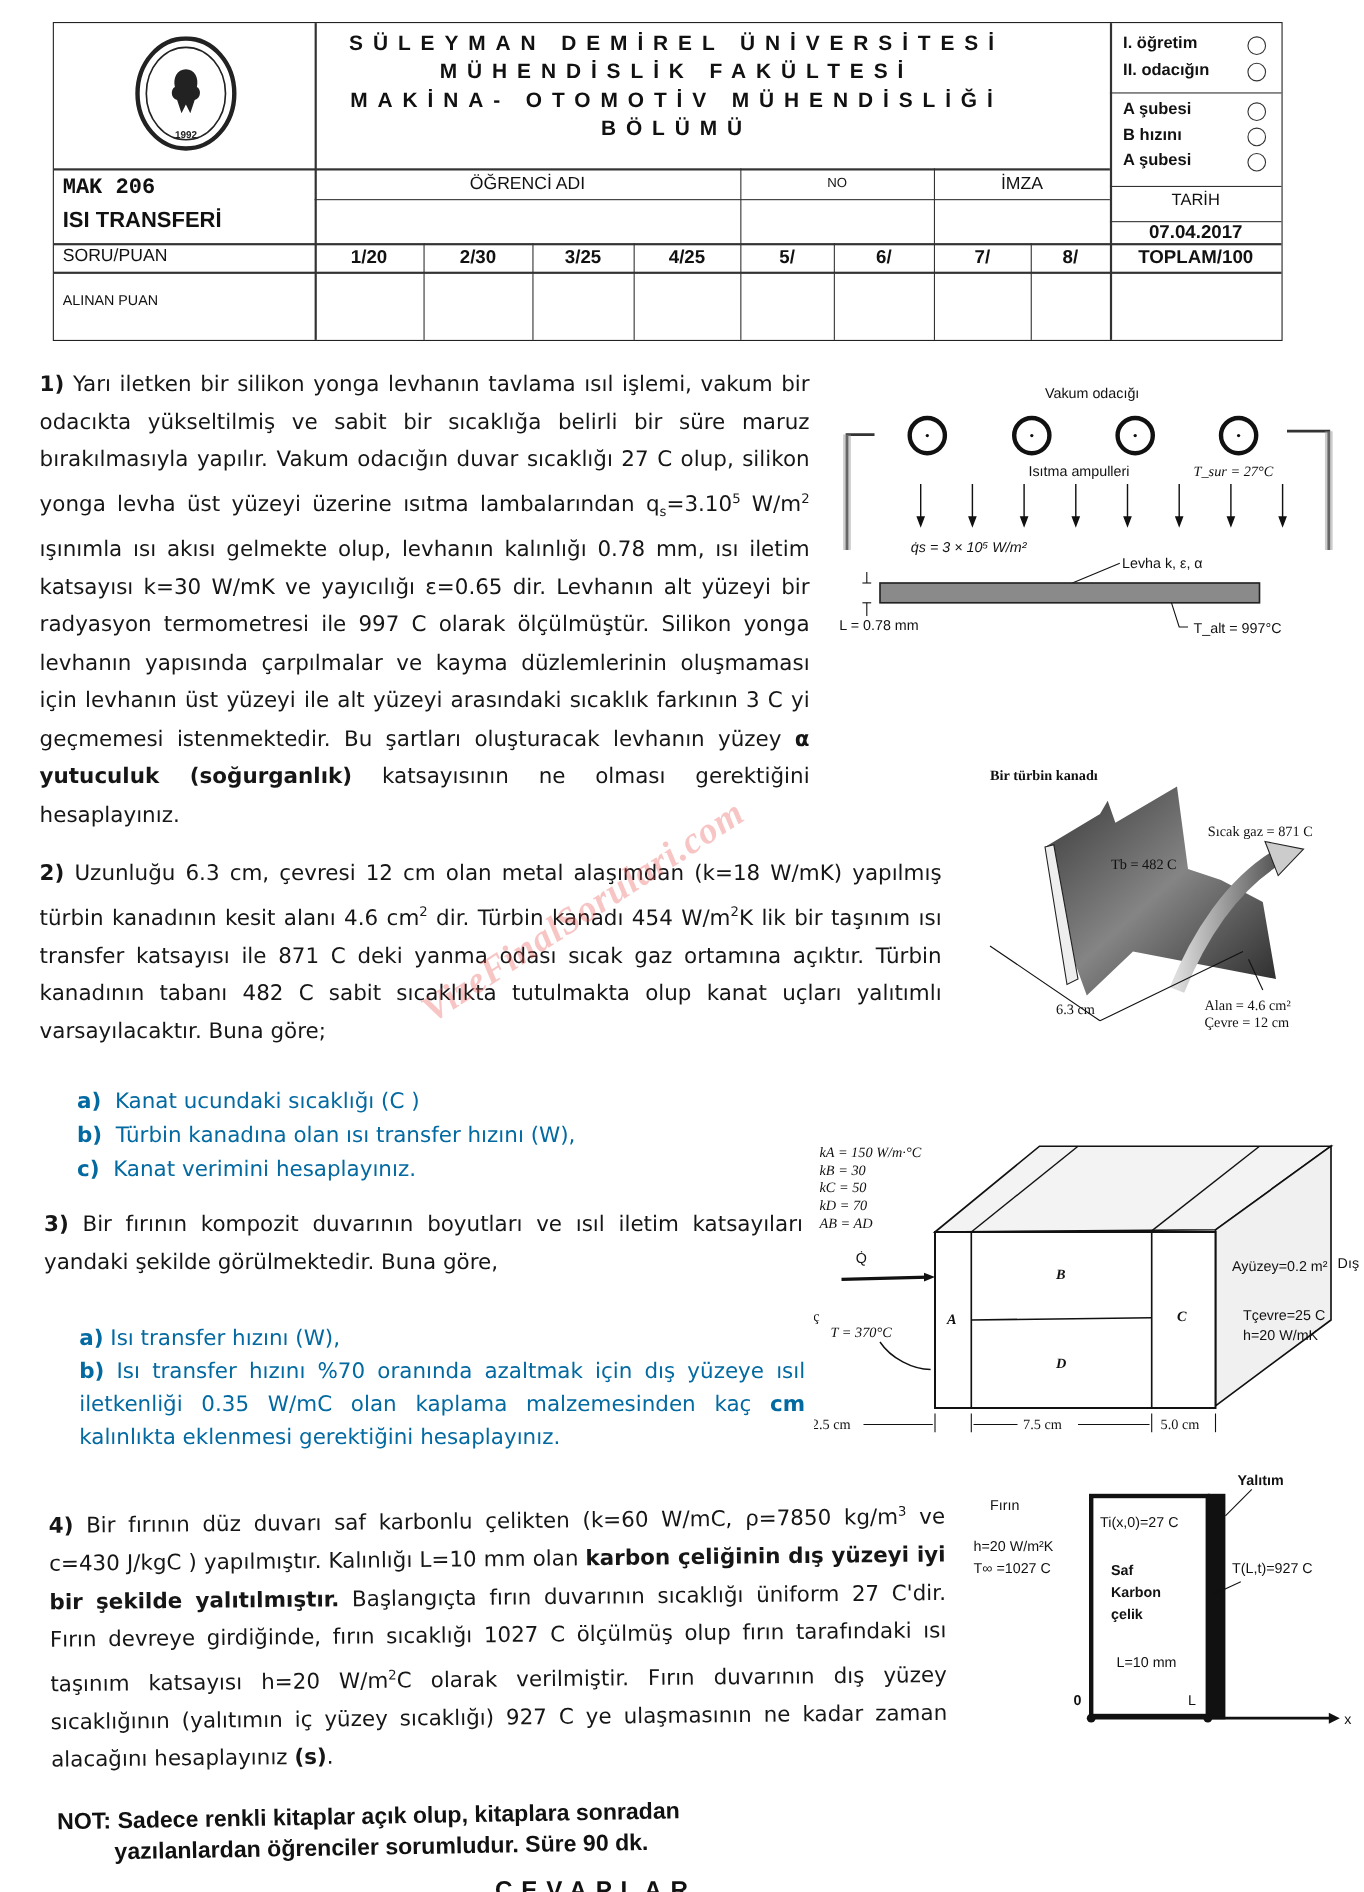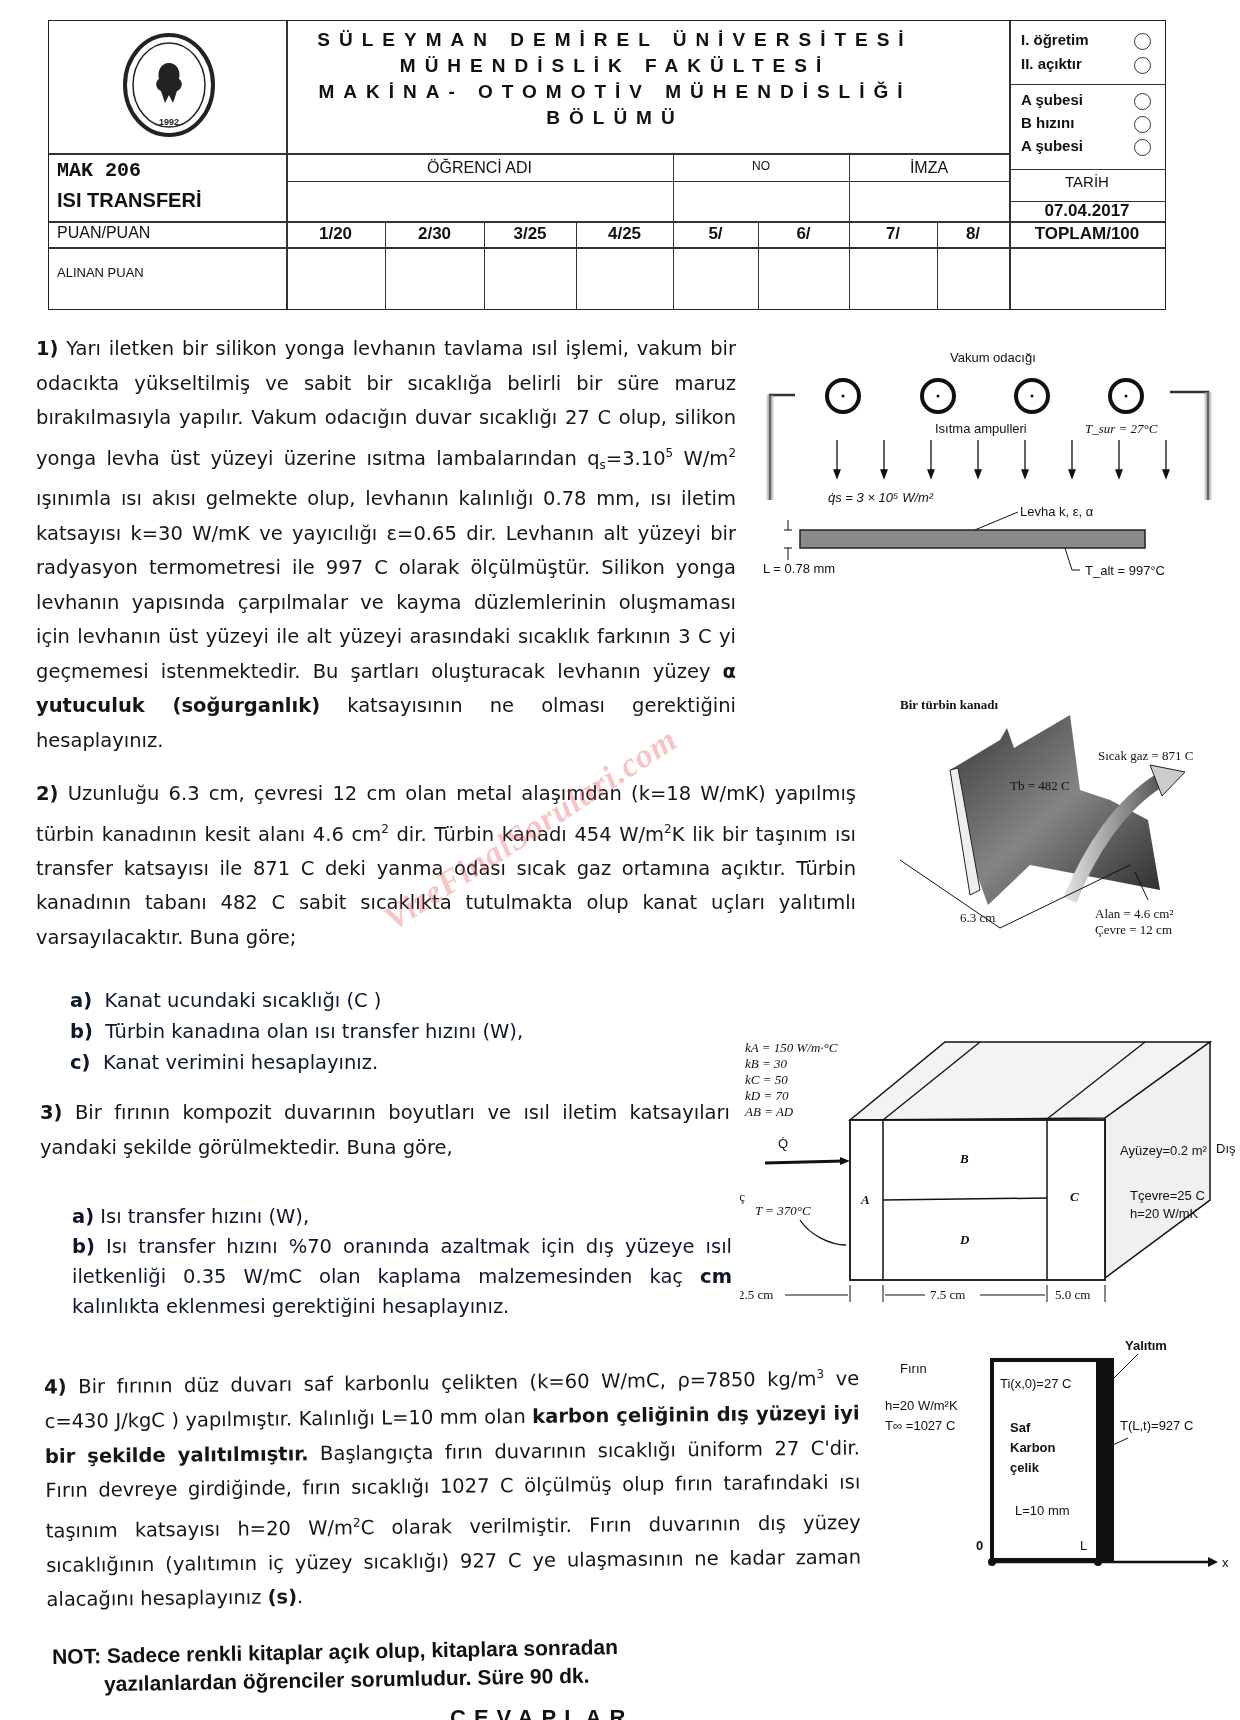--- a/index.html
+++ b/index.html
@@ -10,21 +10,21 @@
   #hdr { position:absolute; left:48px; top:20px; width:1118px; height:290px; border:1.5px solid #222; box-sizing:border-box; }
   .hl { position:absolute; background:#333; }
   .htxt { position:absolute; font-family:"Liberation Sans", sans-serif; font-weight:bold; color:#111; }
   .uni { letter-spacing:9px; font-size:19px; text-align:center; width:660px; left:236px; }
   .cell-c { text-align:center; font-size:17px; }
   .radio { position:absolute; width:17px; height:17px; border:1.6px solid #333; border-radius:50%; box-sizing:border-box; }
 
   
   .q { position:absolute; font-family:"DejaVu Sans", sans-serif; font-size:19.5px; line-height:34.5px; color:#161616; text-align:justify; }
   .q b { font-weight:bold; }
-  .sub { position:absolute; font-family:"DejaVu Sans", sans-serif; font-size:19.5px; line-height:31px; color:#0f172a; }
+  .sub { position:absolute; font-family:"DejaVu Sans", sans-serif; font-size:19.5px; line-height:31px; color:#0369a1; }
   .note { position:absolute; font-family:"Liberation Sans", sans-serif; font-weight:bold; font-size:21px; color:#111; transform:rotate(-1deg); }
 
   .fig { position:absolute; }
   .ft { font-family:"Liberation Serif", serif; font-size:13px; fill:#111; }
   .fs { font-family:"Liberation Sans", sans-serif; font-size:13px; fill:#111; }
   .wm { position:absolute; font-family:"Liberation Serif", serif; font-size:34px; color:rgba(235,90,90,0.35); transform:rotate(-33deg); font-style:italic; font-weight:bold; letter-spacing:1px; }
 </style>
 </head>
 <body>
 
@@ -61,21 +61,21 @@
     </svg>
   </div>
 
   <div class="htxt uni" style="top:8px;">SÜLEYMAN DEMİREL ÜNİVERSİTESİ</div>
   <div class="htxt uni" style="top:34px;">MÜHENDİSLİK FAKÜLTESİ</div>
   <div class="htxt uni" style="top:60px;">MAKİNA- OTOMOTİV MÜHENDİSLİĞİ</div>
   <div class="htxt uni" style="top:86px;">BÖLÜMÜ</div>
 
   <div class="htxt" style="left:972px;top:10px;font-size:15px;">I. öğretim</div>
   <div class="radio" style="left:1085px;top:12px;"></div>
-  <div class="htxt" style="left:972px;top:34px;font-size:15px;">II. açıktır</div>
+  <div class="htxt" style="left:972px;top:34px;font-size:15px;">II. odacığın</div>
   <div class="radio" style="left:1085px;top:36px;"></div>
   <div class="htxt" style="left:972px;top:70px;font-size:15px;">A şubesi</div>
   <div class="radio" style="left:1085px;top:72px;"></div>
   <div class="htxt" style="left:972px;top:93px;font-size:15px;">B hızını</div>
   <div class="radio" style="left:1085px;top:95px;"></div>
   <div class="htxt" style="left:972px;top:116px;font-size:15px;">A şubesi</div>
   <div class="radio" style="left:1085px;top:118px;"></div>
 
   <div class="htxt" style="left:8px;top:138px;font-size:20px;font-family:Liberation Mono, monospace;">MAK 206</div>
   <div class="htxt" style="left:8px;top:168px;font-size:20px;">ISI TRANSFERİ</div>
@@ -83,21 +83,21 @@
   <div class="htxt cell-c" style="left:237px;width:387px;top:138px;font-weight:normal;font-size:16px;">ÖĞRENCİ ADI</div>
   <div class="htxt cell-c" style="left:624px;width:176px;top:138px;font-weight:normal;font-size:12px;">NO</div>
   <div class="htxt cell-c" style="left:800px;width:160px;top:138px;font-weight:normal;font-size:16px;">İMZA</div>
   <div class="abs" style="left:237px;top:161px;width:387px;height:39px;"></div>
   <div class="abs" style="left:624px;top:161px;width:176px;height:39px;"></div>
   <div class="abs" style="left:800px;top:161px;width:160px;height:39px;"></div>
 
   <div class="htxt cell-c" style="left:960px;width:156px;top:152px;font-size:15px;font-weight:normal;">TARİH</div>
   <div class="htxt cell-c" style="left:960px;width:156px;top:180px;font-size:17px;">07.04.2017</div>
 
-  <div class="htxt" style="left:8px;top:203px;font-size:16px;font-weight:normal;">PUAN/PUAN</div>
+  <div class="htxt" style="left:8px;top:203px;font-size:16px;font-weight:normal;">SORU/PUAN</div>
   <div class="htxt cell-c" style="left:237px;width:99px;top:203px;">1/20</div>
   <div class="htxt cell-c" style="left:336px;width:99px;top:203px;">2/30</div>
   <div class="htxt cell-c" style="left:435px;width:92px;top:203px;">3/25</div>
   <div class="htxt cell-c" style="left:527px;width:97px;top:203px;">4/25</div>
   <div class="htxt cell-c" style="left:624px;width:85px;top:203px;">5/</div>
   <div class="htxt cell-c" style="left:709px;width:91px;top:203px;">6/</div>
   <div class="htxt cell-c" style="left:800px;width:88px;top:203px;">7/</div>
   <div class="htxt cell-c" style="left:888px;width:72px;top:203px;">8/</div>
   <div class="htxt cell-c" style="left:960px;width:156px;top:203px;">TOPLAM/100</div>
 

